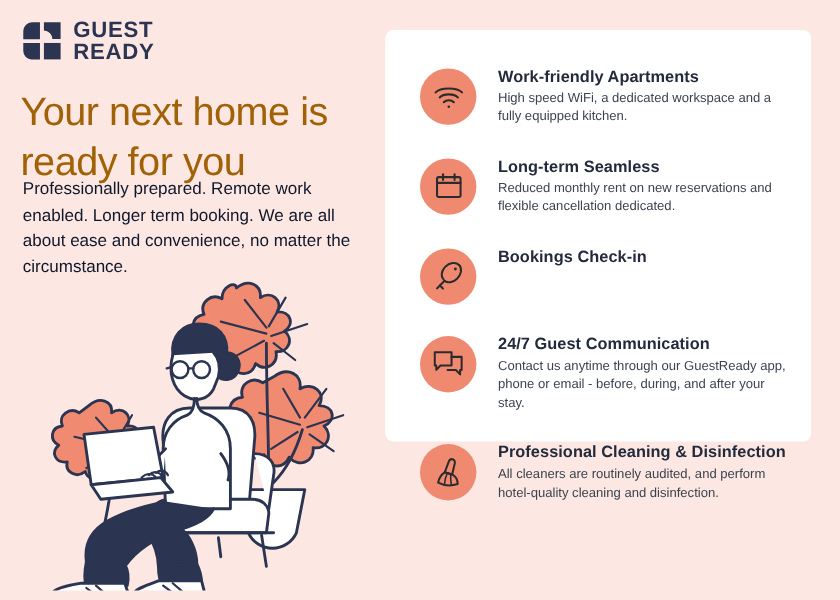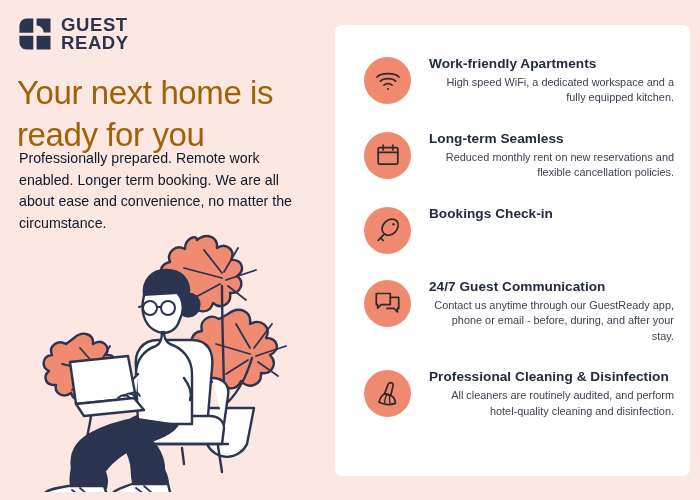--- a/index.html
+++ b/index.html
@@ -68,23 +68,23 @@
   #illustration {
     position: absolute;
     left: 32px; top: 228px;
     width: 282px;
     height: 264px;
   }
 
   
   #feature-card {
     position: absolute;
-    left: 335px; top: 25px;
+    left: 321px; top: 25px;
     width: 355px;
-    height: 451px;
+    height: 343px;
     background: #ffffff;
     border-radius: 7px;
   }
 
   #feature-list {
     position: absolute;
     left: 0; top: 0;
     width: 100%;
     padding: 30px 16px 0 29px;
     display: flex;
@@ -119,21 +119,20 @@
     letter-spacing: 0.05px;
     margin-bottom: 4px;
     white-space: nowrap;
   }
 
   .feature-desc {
     font-size: 10.9px;
     line-height: 1.42;
     color: #3c4450;
     max-width: 245px;
-    text-align: right;
   }
 </style>
 </head>
 <body>
 
 <div id="left-col">
 
   <div id="logo">
     <span>
       <svg id="logo-mark" width="34" height="34" viewBox="0 0 34 34" aria-hidden="true">
@@ -279,21 +278,21 @@
       <span class="feature-icon-badge">
         <svg width="24" height="24" viewBox="0 0 24 24" fill="none" stroke="#2b2b2b" stroke-width="1.7" stroke-linecap="round" stroke-linejoin="round">
           <rect x="2.2" y="4.6" width="19.6" height="16.6" rx="1.4"></rect>
           <path d="M2.2 9.4 H21.8"></path>
           <path d="M7.2 2.2 V7"></path>
           <path d="M16.8 2.2 V7"></path>
         </svg>
       </span>
       <div class="feature-text">
         <div class="feature-title">Long-term Seamless</div>
-        <div class="feature-desc">Reduced monthly rent on new reservations and flexible cancellation policies.</div>
+        <div class="feature-desc">Reduced monthly rent on new reservations and flexible cancellation dedicated.</div>
       </div>
     </div>
 
     <div class="feature-row">
       <span class="feature-icon-badge">
         <svg width="25" height="25" viewBox="0 0 25 25" fill="none" stroke="#2b2b2b" stroke-width="1.7" stroke-linecap="round" stroke-linejoin="round">
           <path d="M21.6 2.8 C18.6 -0.1 13.4 0.9 10 4.4 C6.8 7.7 6.2 12.2 8.4 14.6"></path>
           <path d="M21.6 2.8 C24.4 5.8 23.4 10.9 19.9 14.3 C16.5 17.6 11.9 18.2 9.5 15.9"></path>
           <path d="M9.5 15.9 L3.2 22.3"></path>
           <path d="M5.6 19.9 L8.1 22.4"></path>

